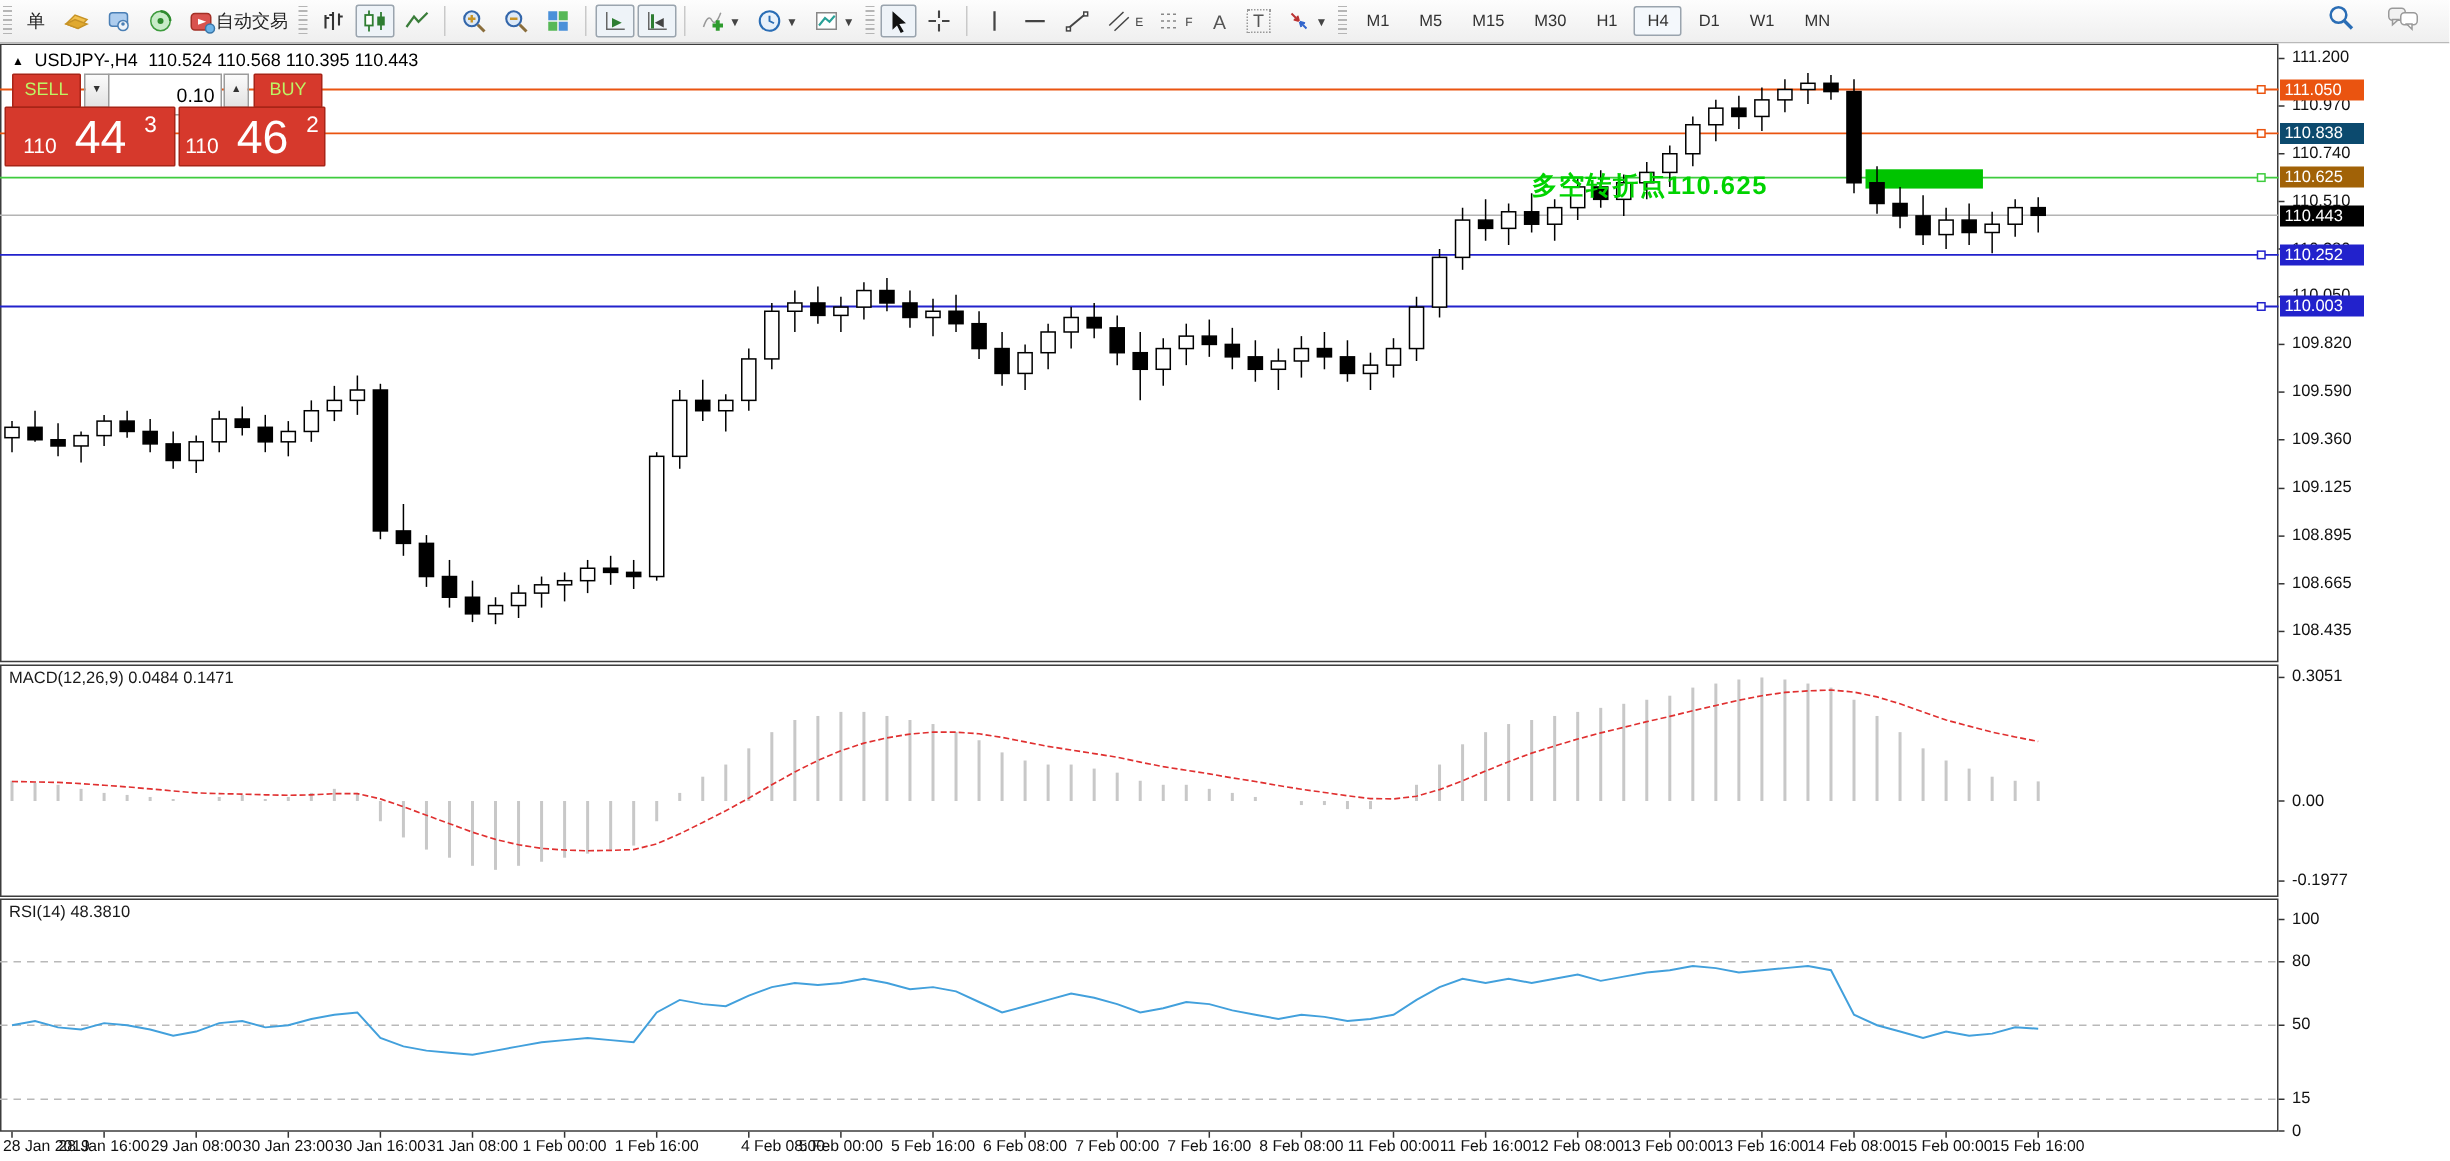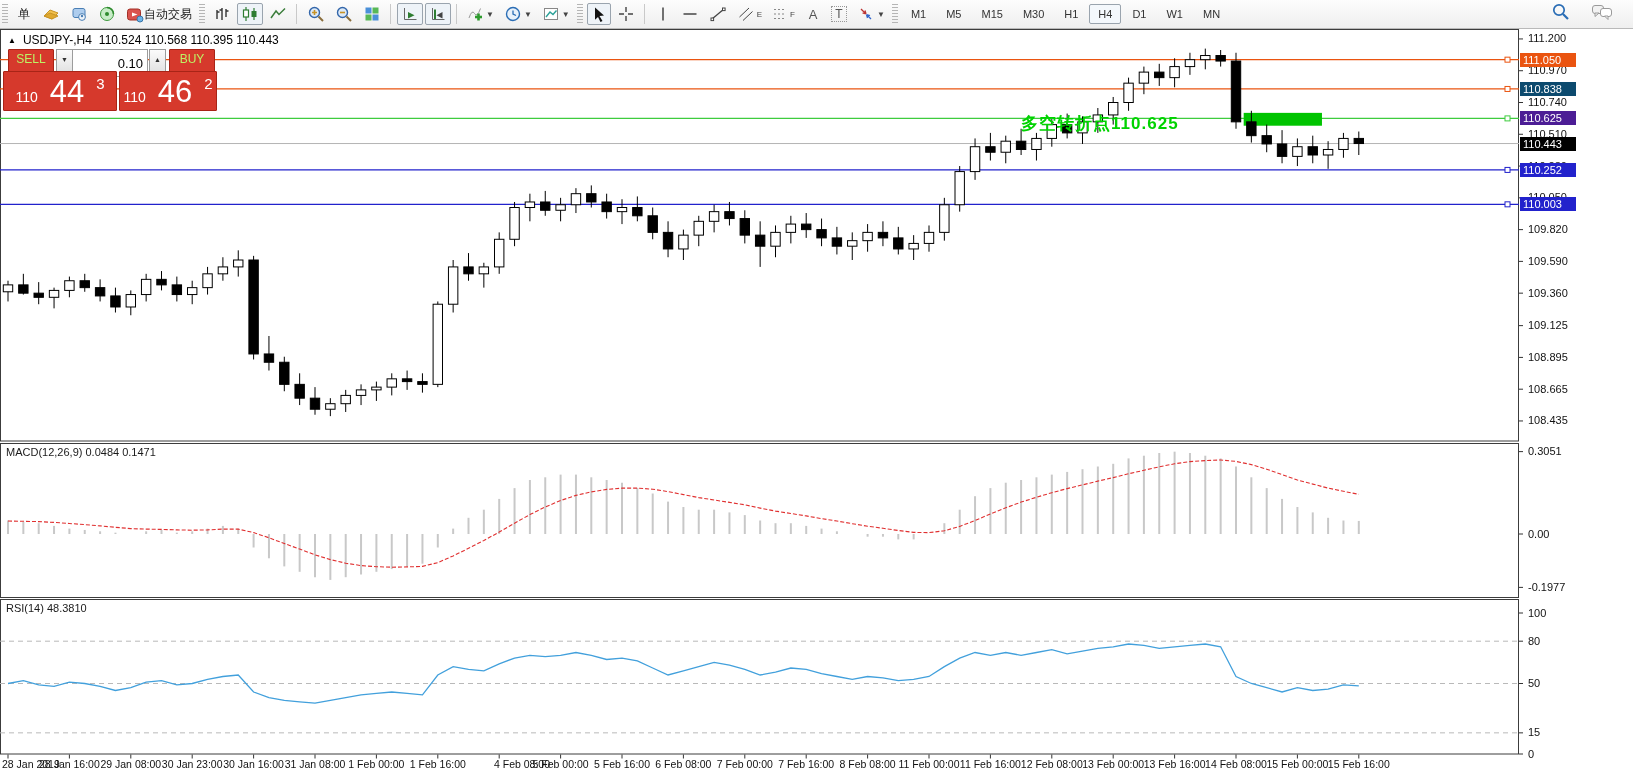--- a/index.html
+++ b/index.html
@@ -677,21 +677,21 @@
       <div class="tick-label" style="top: 416.123px;">0.3051</div>
       <div class="tick-label" style="top: 498.5px;">0.00</div>
       <div class="tick-label" style="top: 551.879px;">-0.1977</div>
       <div class="tick-label" style="top: 577.5px;">100</div>
       <div class="tick-label" style="top: 605.7px;">80</div>
       <div class="tick-label" style="top: 648px;">50</div>
       <div class="tick-label" style="top: 697.35px;">15</div>
       <div class="tick-label" style="top: 718.5px;">0</div>
       <div class="axis-badge" style="top: 23.672px; background: rgb(234, 84, 16);">111.050</div>
       <div class="axis-badge" style="top: 52.9624px; background: #0c4a6e;">110.838</div>
-      <div class="axis-badge" style="top: 82.391px; background: #4c1d95;">110.625</div>
+      <div class="axis-badge" style="top: 82.391px; background: #a16207;">110.625</div>
       <div class="axis-badge" style="top: 107.537px; background: rgb(0, 0, 0);">110.443</div>
       <div class="axis-badge" style="top: 133.926px; background: rgb(34, 34, 204);">110.252</div>
       <div class="axis-badge" style="top: 168.328px; background: rgb(34, 34, 204);">110.003</div>
     </div>
   <div id="time-layer">
       <div class="time-label" style="left: 2px;">28 Jan 2019</div>
       <div class="time-label" style="left: 69.4px; transform: translateX(-50%);">28 Jan 16:00</div>
       <div class="time-label" style="left: 130.8px; transform: translateX(-50%);">29 Jan 08:00</div>
       <div class="time-label" style="left: 192.2px; transform: translateX(-50%);">30 Jan 23:00</div>
       <div class="time-label" style="left: 253.6px; transform: translateX(-50%);">30 Jan 16:00</div>

